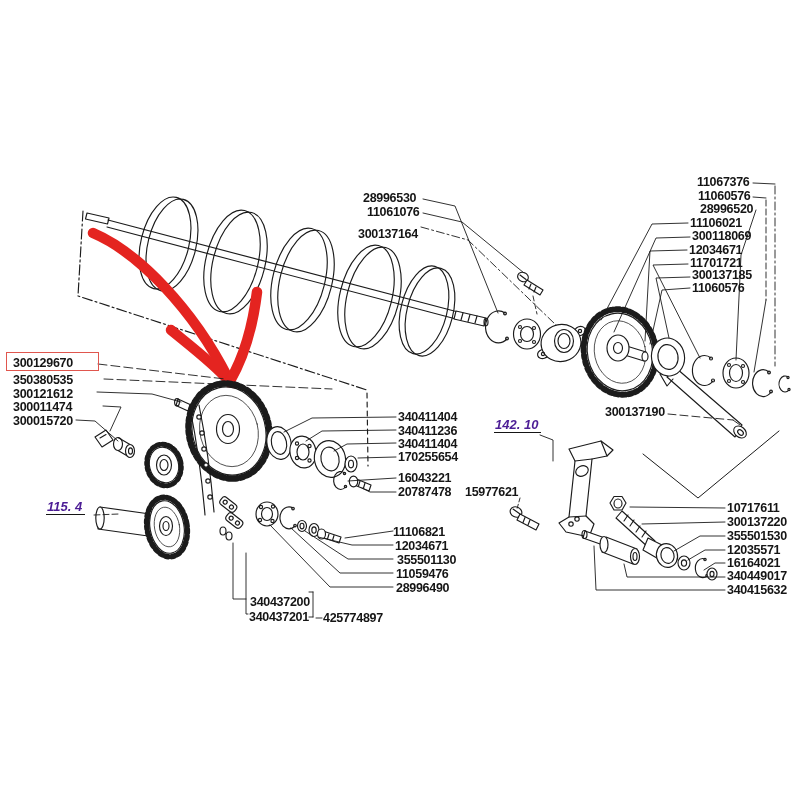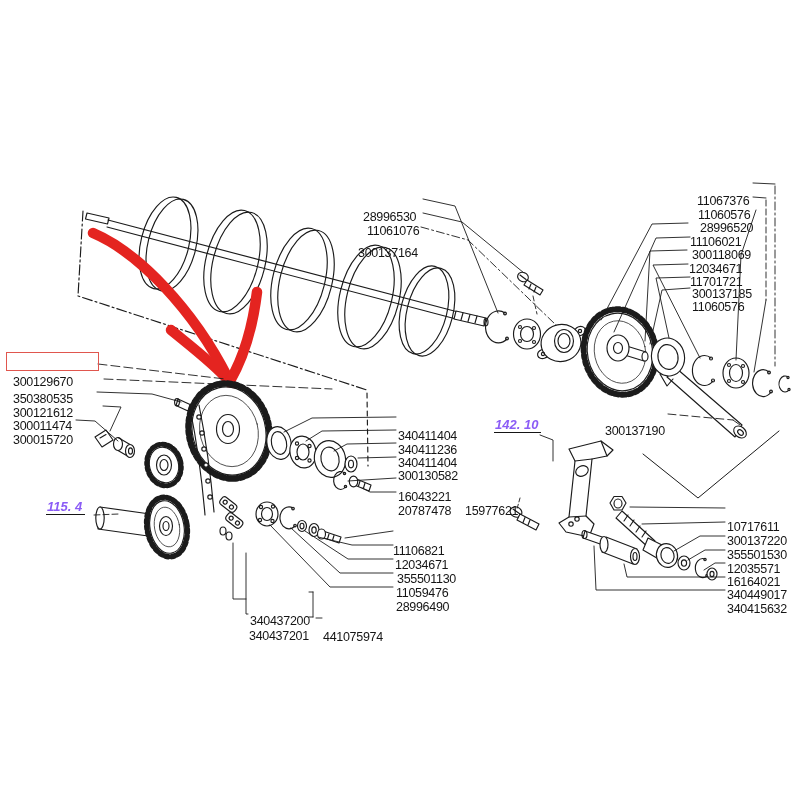--- a/index.html
+++ b/index.html
@@ -1,21 +1,21 @@
 <!DOCTYPE html>
 <html><head>
 <meta charset="utf-8">
 <style>
   html,body{margin:0;padding:0;background:#ffffff;}
   .stage{position:relative;width:800px;height:800px;background:#ffffff;overflow:hidden;
          font-family:"Liberation Sans", sans-serif;}
   .stage svg{position:absolute;left:0;top:0;}
-  .pn{position:absolute;font-size:12.5px;font-weight:400;color:#151515;
-      letter-spacing:-0.3px;white-space:nowrap;line-height:12px;margin-top:19px;}
-  .ref{position:absolute;font-size:13px;font-weight:700;font-style:italic;color:#8b5cf6;
+  .pn{position:absolute;font-size:12.5px;font-weight:700;color:#151515;
+      letter-spacing:-0.3px;white-space:nowrap;line-height:12px;}
+  .ref{position:absolute;font-size:13px;font-weight:700;font-style:italic;color:#4c1d95;
        border-bottom:1.3px solid #151515;padding:0 3px 1px 1px;white-space:nowrap;line-height:12px;}
   .hl-box{position:absolute;border:1.4px solid #e0564e;background:transparent;}
 </style>
 </head>
 <body>
 
 <div class="stage">
 
 <svg width="800" height="800" viewBox="0 0 800 800" fill="none" stroke="#1b1b1b" stroke-width="1.15" stroke-linecap="round" stroke-linejoin="round">
 
@@ -333,21 +333,21 @@
 
 <div class="pn" style="left:13px;top:357px">300129670</div>
 <div class="pn" style="left:13px;top:374px">350380535</div>
 <div class="pn" style="left:13px;top:388px">300121612</div>
 <div class="pn" style="left:13px;top:401px">300011474</div>
 <div class="pn" style="left:13px;top:415px">300015720</div>
 
 <div class="pn" style="left:398px;top:411px">340411404</div>
 <div class="pn" style="left:398px;top:425px">340411236</div>
 <div class="pn" style="left:398px;top:438px">340411404</div>
-<div class="pn" style="left:398px;top:451px">300130582</div>
+<div class="pn" style="left:398px;top:451px">170255654</div>
 
 <div class="pn" style="left:398px;top:472px">16043221</div>
 <div class="pn" style="left:398px;top:486px">20787478</div>
 
 <div class="pn" style="left:465px;top:486px">15977621</div>
 <div class="pn" style="left:605px;top:406px">300137190</div>
 
 <div class="pn" style="left:393px;top:526px">11106821</div>
 <div class="pn" style="left:395px;top:540px">12034671</div>
 <div class="pn" style="left:397px;top:554px">355501130</div>
@@ -357,18 +357,18 @@
 <div class="pn" style="left:727px;top:502px">10717611</div>
 <div class="pn" style="left:727px;top:516px">300137220</div>
 <div class="pn" style="left:727px;top:530px">355501530</div>
 <div class="pn" style="left:727px;top:544px">12035571</div>
 <div class="pn" style="left:727px;top:557px">16164021</div>
 <div class="pn" style="left:727px;top:570px">340449017</div>
 <div class="pn" style="left:727px;top:584px">340415632</div>
 
 <div class="pn" style="left:250px;top:596px">340437200</div>
 <div class="pn" style="left:249px;top:611px">340437201</div>
-<div class="pn" style="left:323px;top:612px">441075974</div>
+<div class="pn" style="left:323px;top:612px">425774897</div>
 
 <div class="ref" style="left:46px;top:501px">115. 4</div>
 <div class="ref" style="left:494px;top:419px">142. 10</div>
 
 </div>
 
 </body></html>

